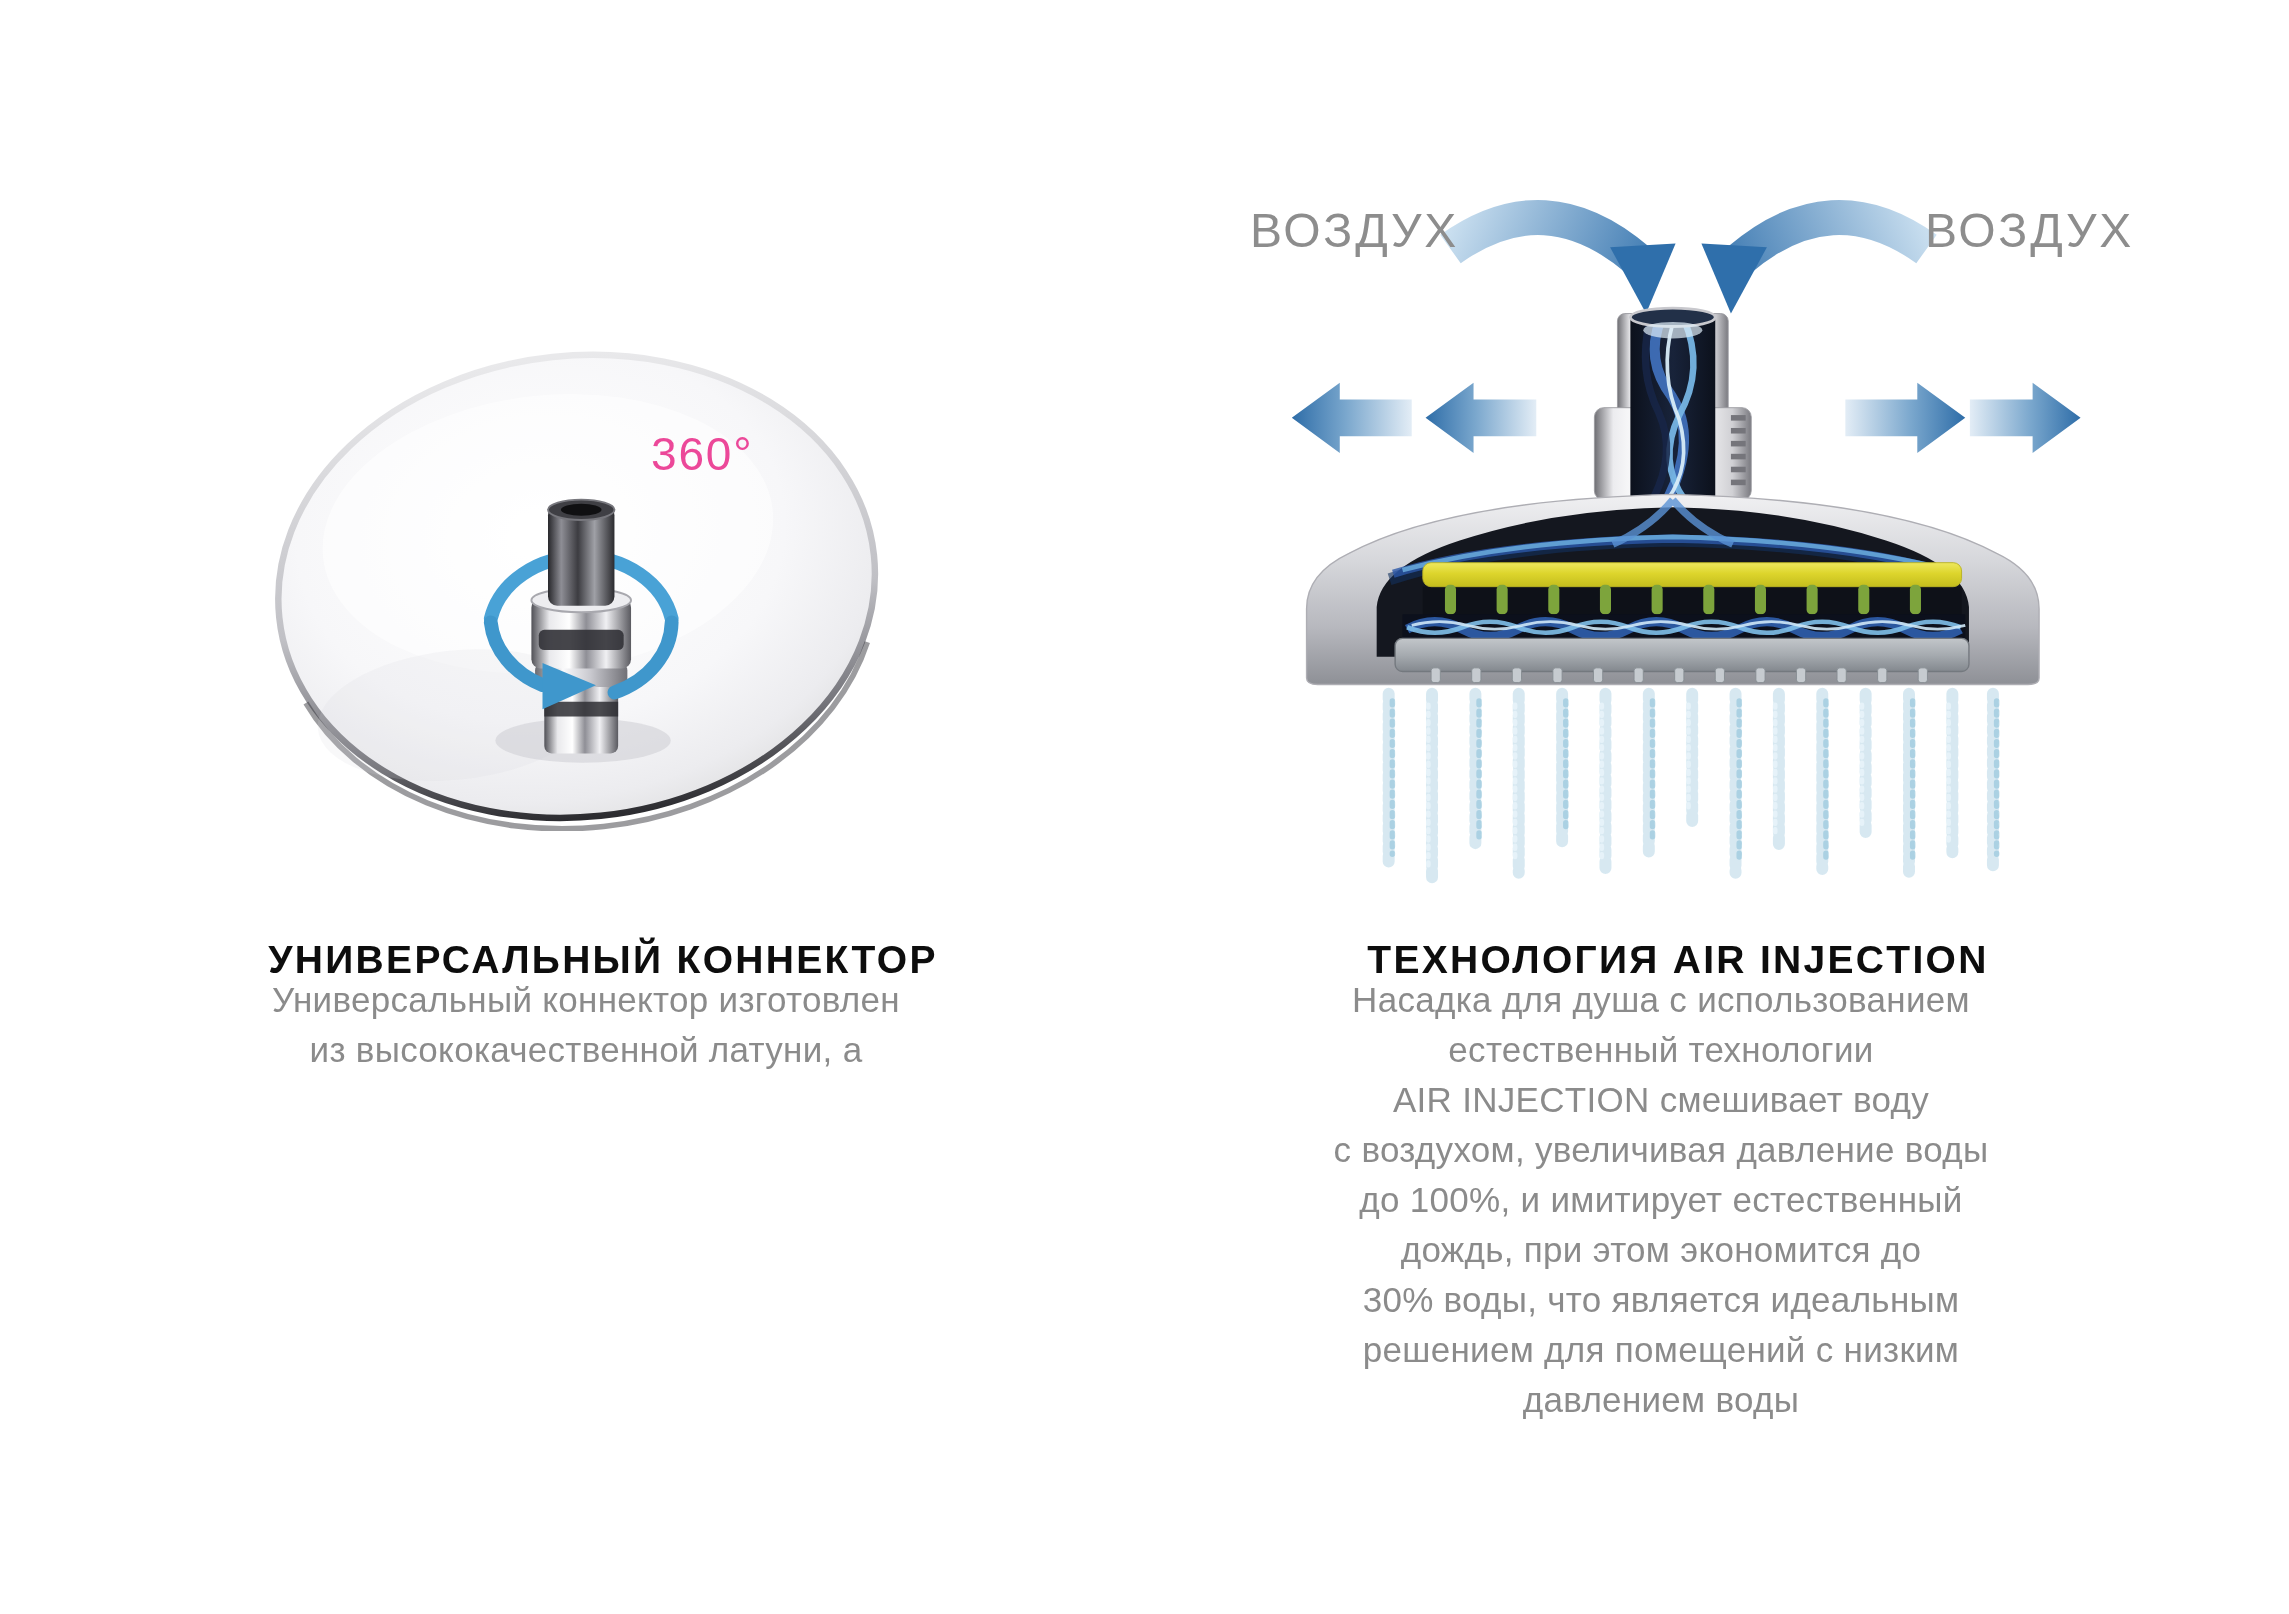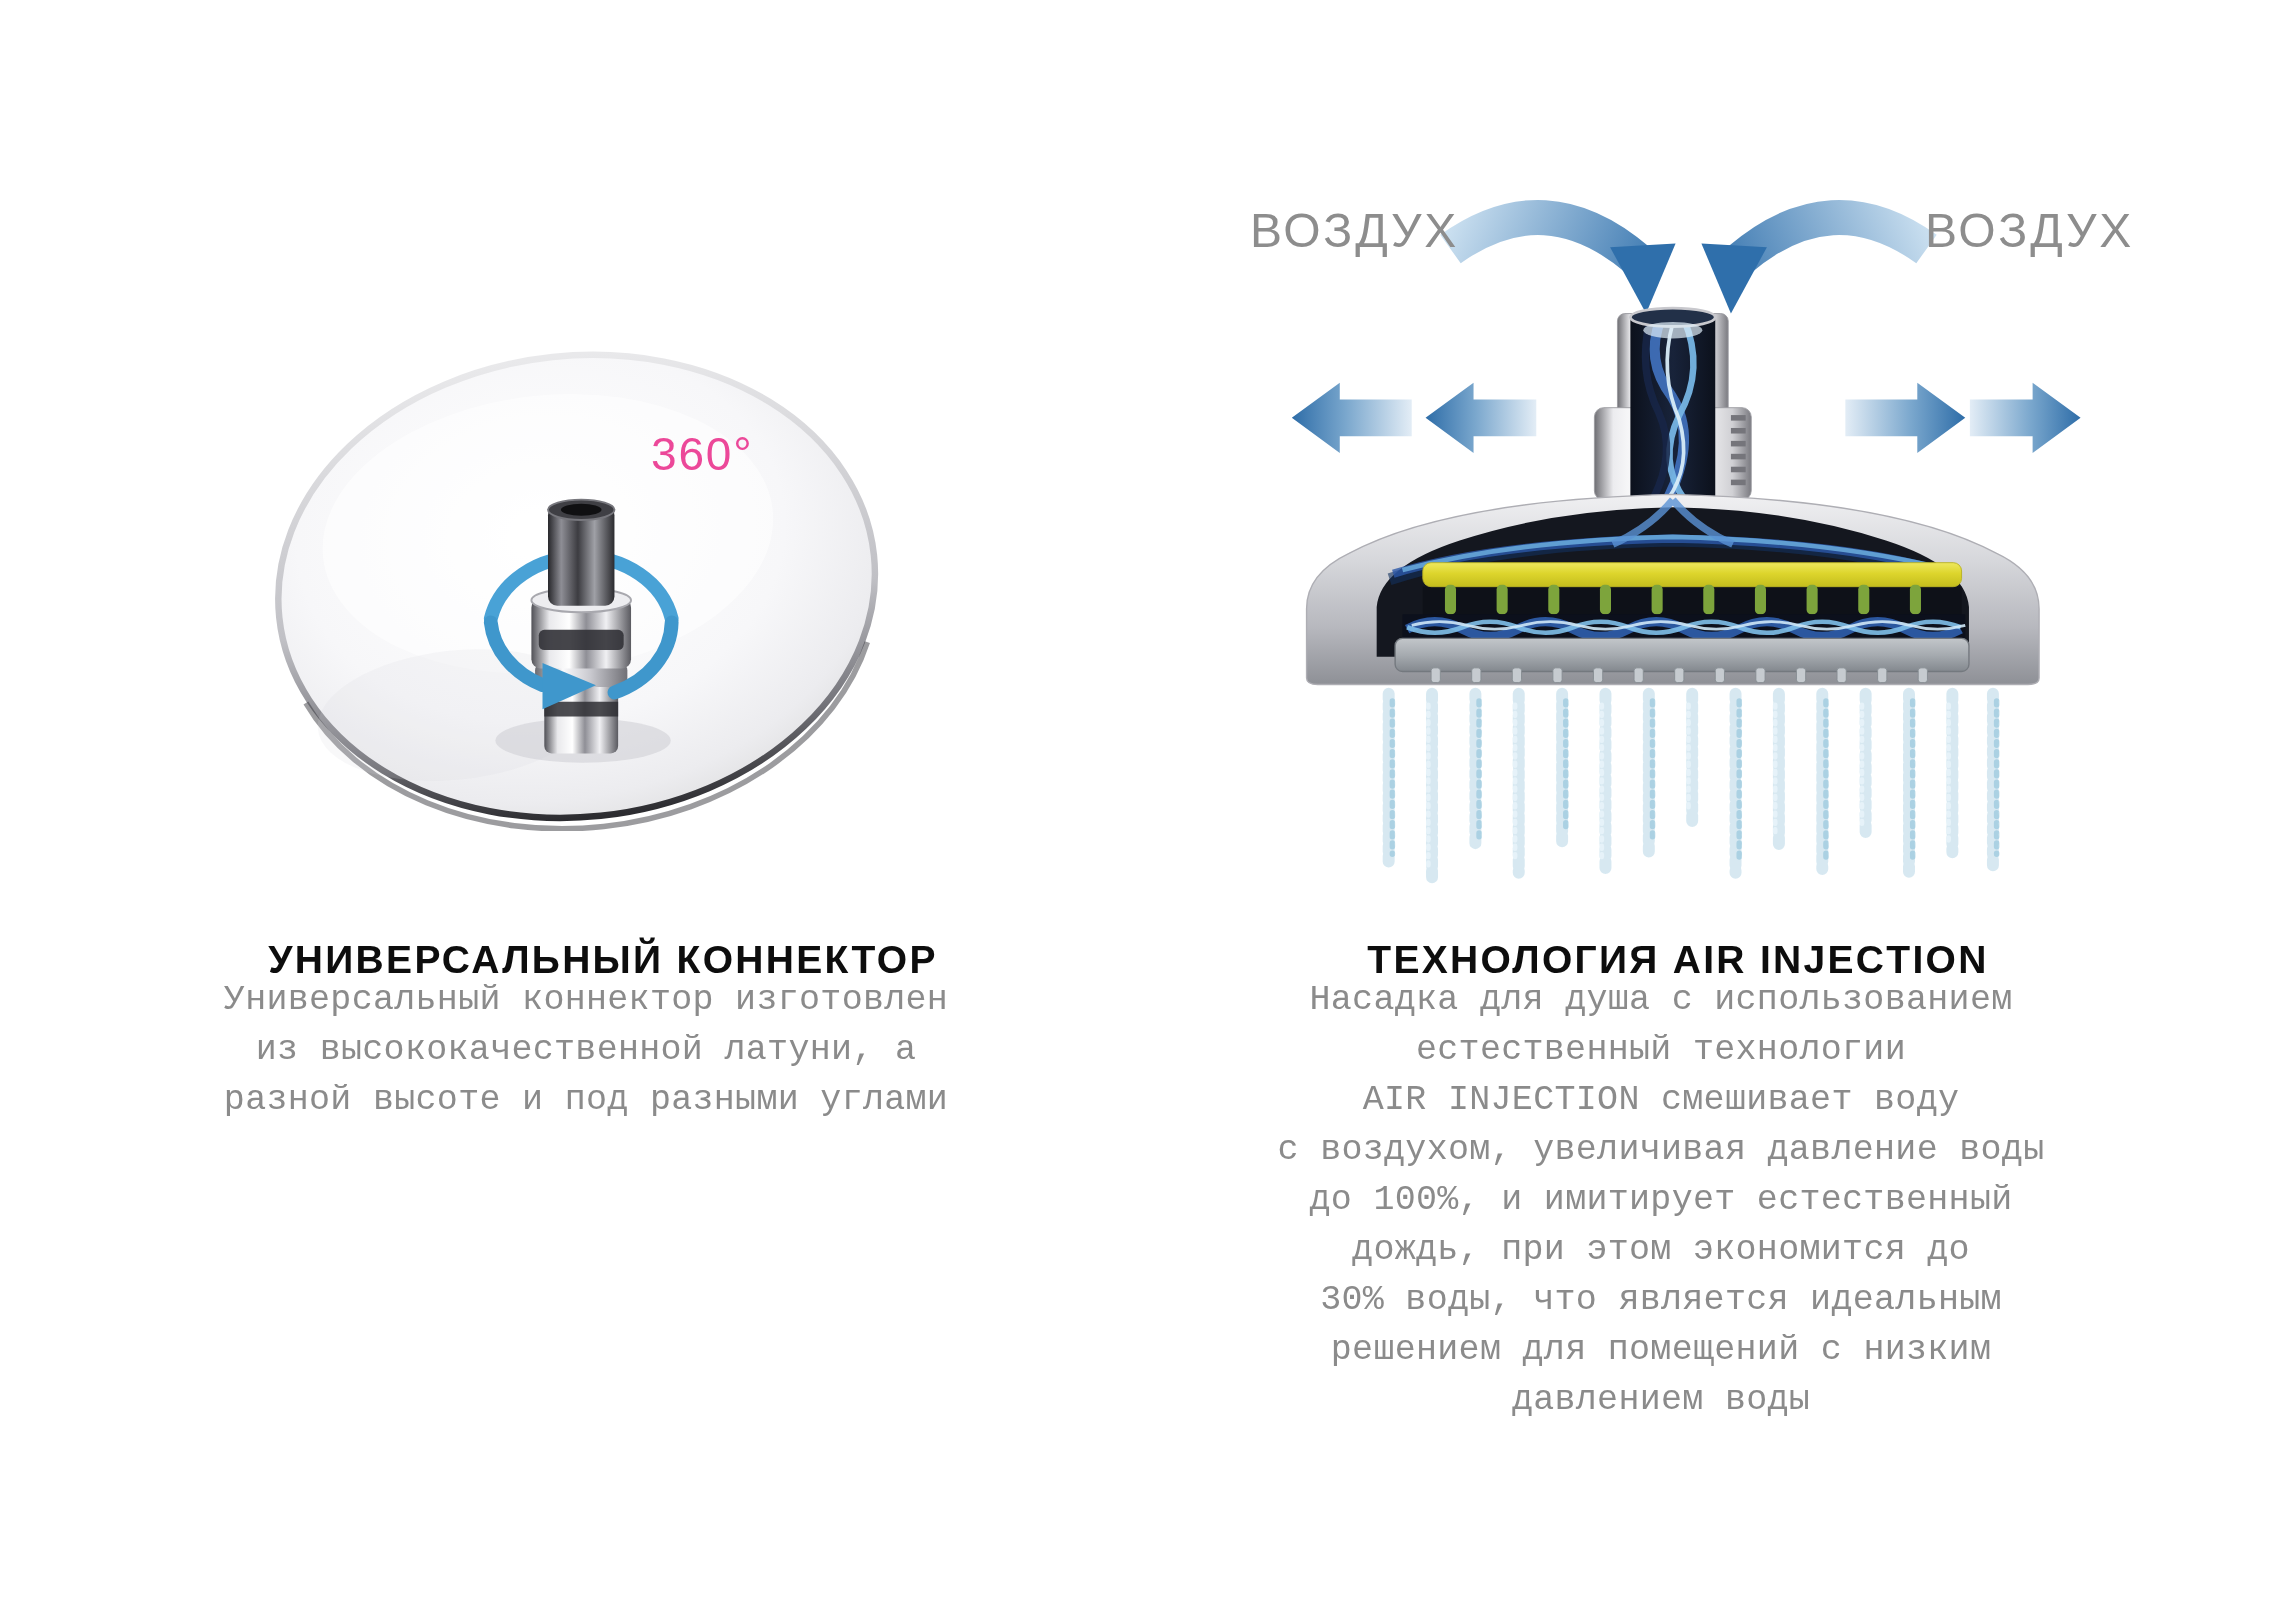--- a/index.html
+++ b/index.html
@@ -17,21 +17,21 @@
   .air-label.l{left:32px;}
   .air-label.r{left:707px;}
   h2.cap-title{position:absolute;margin:17px;font-size:39px;font-weight:700;color:#0d0d0d;
                letter-spacing:2.3px;text-align:center;white-space:nowrap;}
   .cap-title.lt{left:14px;top:921px;width:1144px;}
   .cap-title.rt{left:37px;top:921px;width:960px;}
   .body-text{position:absolute;text-align:center;font-size:35px;line-height:50px;
              color:#8b8b8b;letter-spacing:0.3px;}
   .body-text.lb{left:14px;top:975px;width:1144px;}
   .body-text.rb{left:37px;top:975px;width:960px;}
-  .line{display:block;white-space:nowrap;font-family:Liberation Mono, monospace;}
+  .line{display:block;white-space:nowrap;}
 </style>
 </head>
 <body>
 
 <div class="page">
 
   <section class="panel left">
 
     <div class="illu" style="left:166px;top:268px;width:812px;height:563px;">
       <svg width="812" height="563" viewBox="0 0 880 610">
@@ -101,21 +101,20 @@
         </g>
       </svg>
       <span class="deg-label">360°</span>
     </div>
 
     <h2 class="cap-title lt">УНИВЕРСАЛЬНЫЙ КОННЕКТОР</h2>
 
     <div class="body-text lb">
       <span class="line">Универсальный коннектор изготовлен</span>
       <span class="line">из высококачественной латуни, а</span>
-      <span class="line">разной высоте и под разными углами</span>
     </div>
   </section>
 
   <section class="panel right">
 
     <div class="illu" style="left:74px;top:175px;width:941px;height:720px;">
       <svg width="941" height="720" viewBox="0 0 1020 780">
         <defs>
           <linearGradient id="gradL" x1="1" y1="0" x2="0" y2="0">
             <stop offset="0" stop-color="#e3edf6"></stop>

